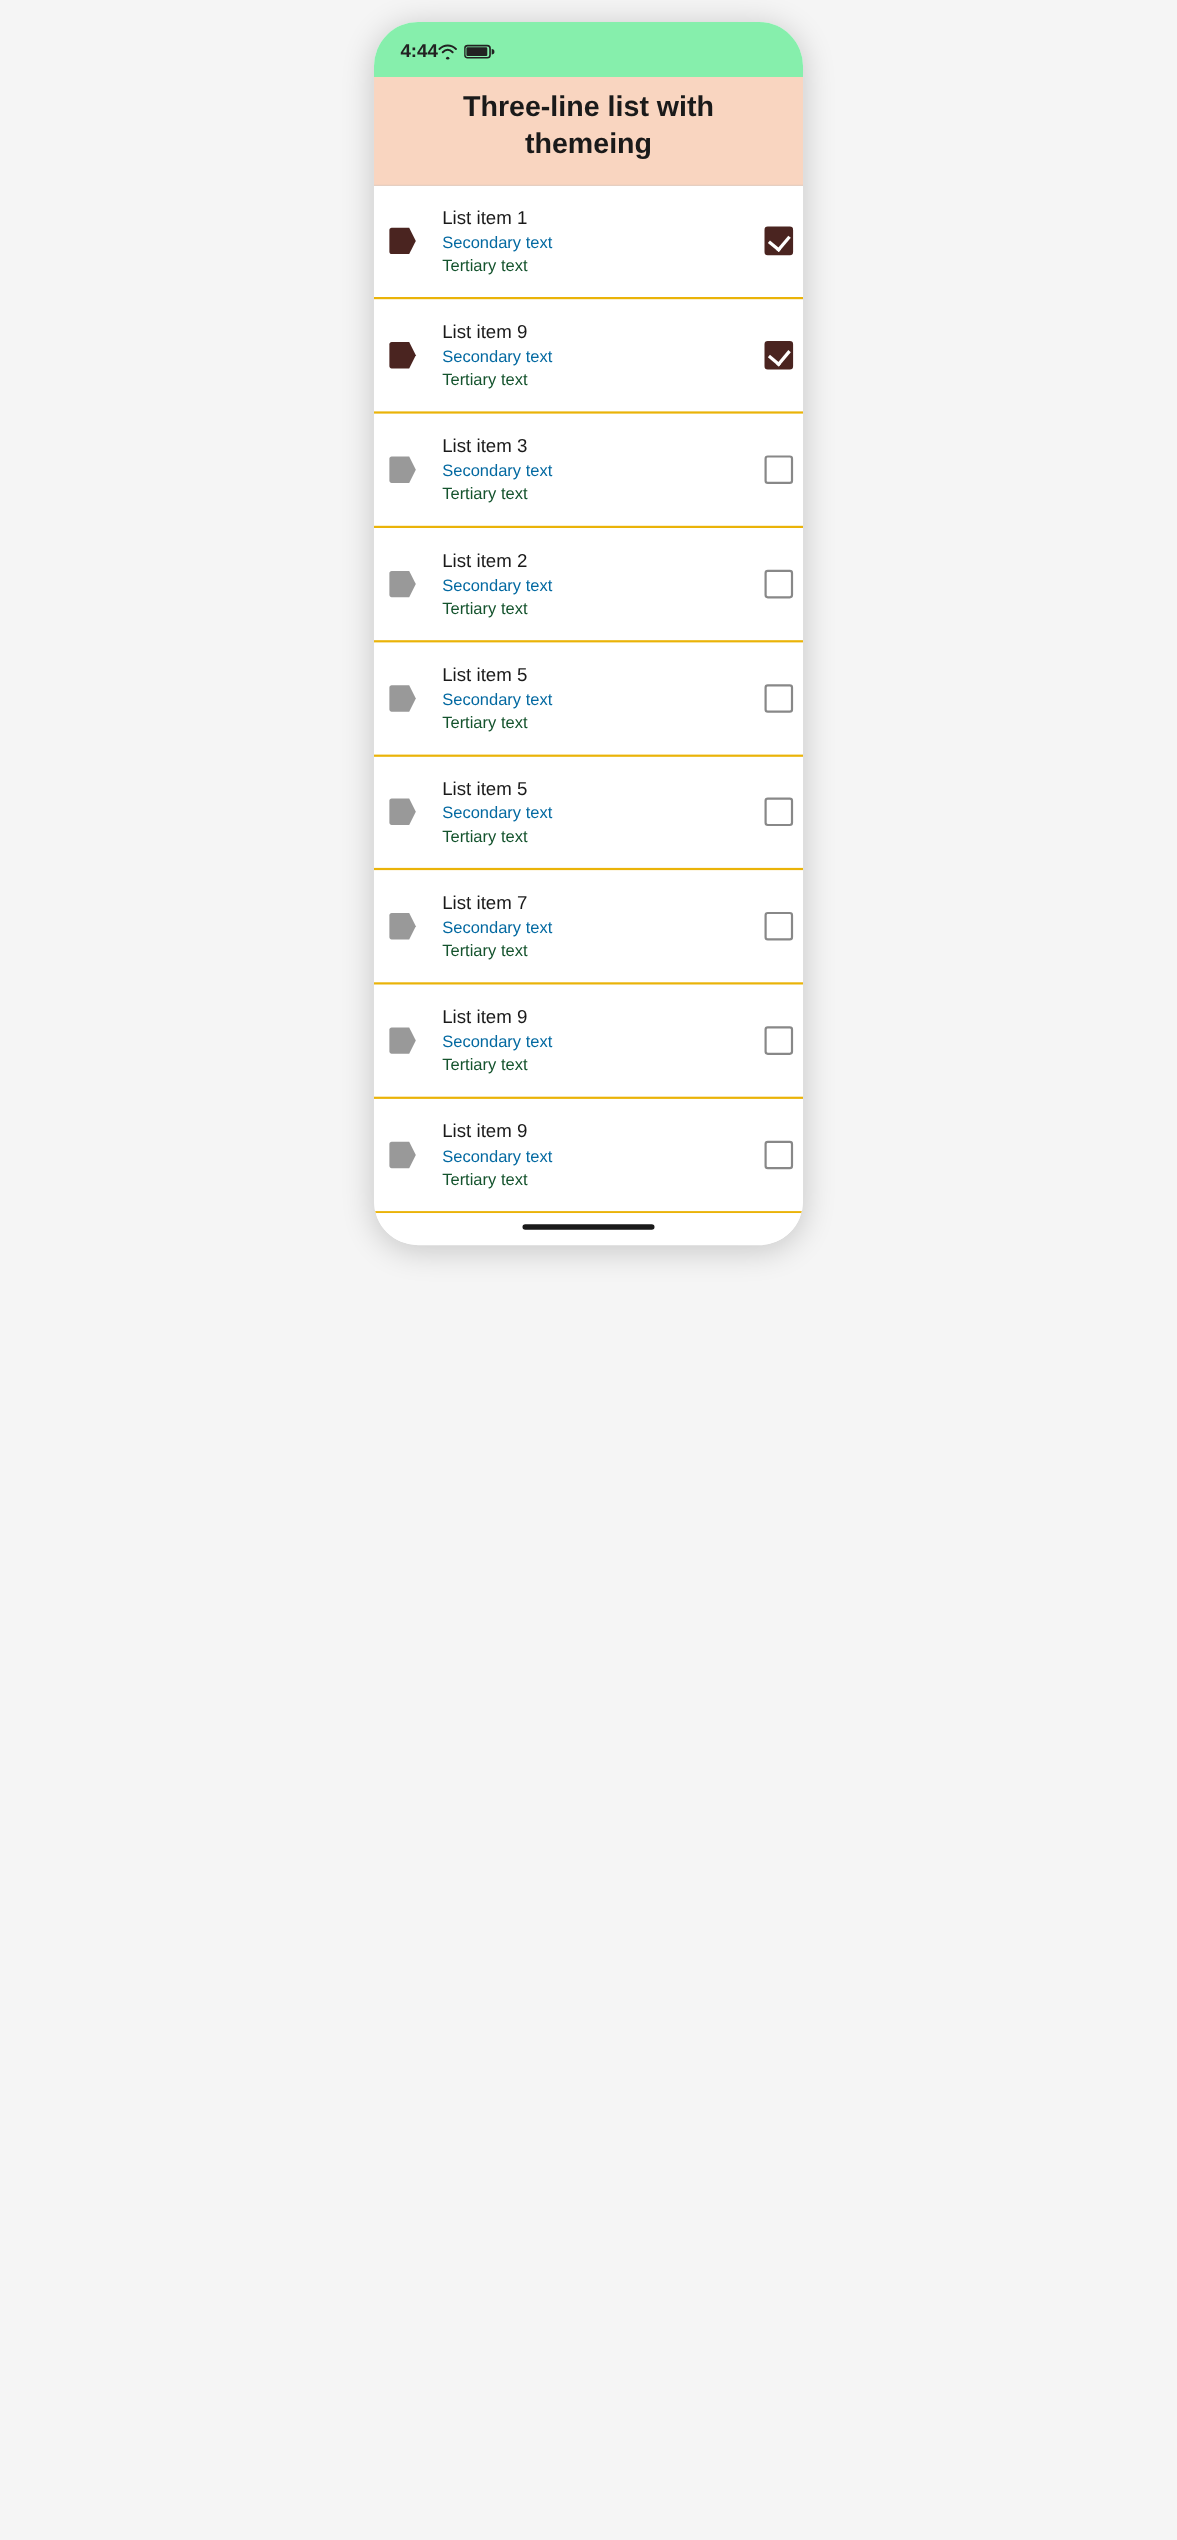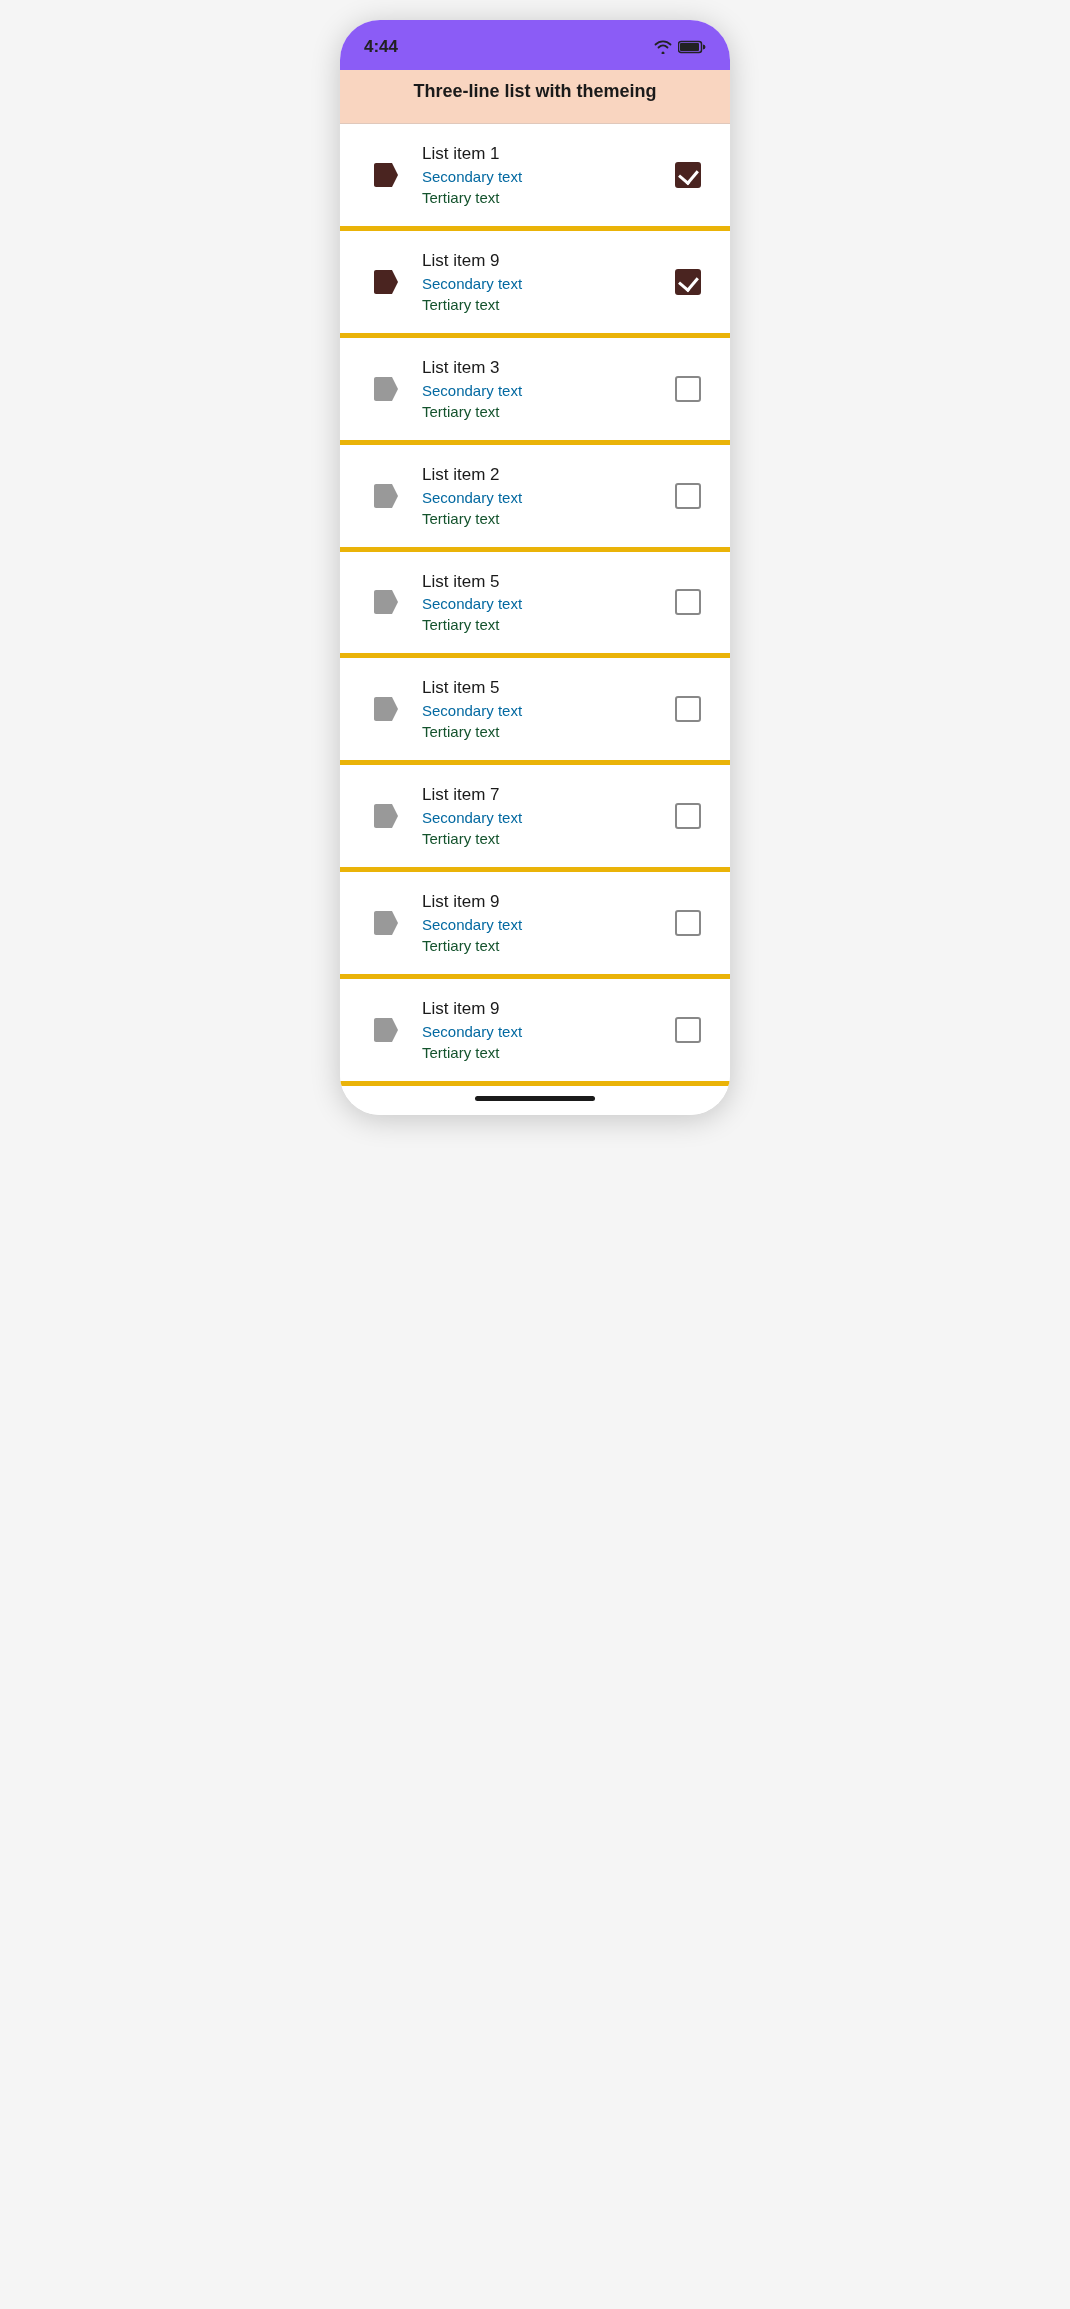--- a/index.html
+++ b/index.html
@@ -22,23 +22,22 @@
       min-height: 844px;
       background: #ffffff;
       border-radius: 40px;
       overflow: hidden;
       box-shadow: 0 4px 30px rgba(0,0,0,0.2);
       position: relative;
       margin: 20px auto;
     }
 
     .status-bar {
-      background: #8b5cf6;
-      display: flex;
-      justify-content: space-between;
+      background: #86efac;
+      display: flex;
       align-items: center;
       padding: 12px 24px 8px 24px;
       height: 50px;
     }
 
     .status-time {
       font-size: 17px;
       font-weight: 600;
       color: #222;
       font-family: -apple-system, BlinkMacSystemFont, 'Helvetica Neue', sans-serif;
@@ -58,38 +57,38 @@
       display: inline-block;
     }
 
     .app-header {
       background: #f9d5c0;
       padding: 10px 20px 20px 20px;
       border-bottom: 1px solid #e0c8bb;
     }
 
     .app-title {
-      font-size: 18px;
+      font-size: 26px;
       font-weight: 600;
       color: #1a1a1a;
       font-family: -apple-system, BlinkMacSystemFont, 'Helvetica Neue', sans-serif;
       text-align: center;
       line-height: 1.3;
     }
 
     .list-container {
       background: #ffffff;
       overflow-y: auto;
     }
 
     .list-item {
       display: flex;
       align-items: center;
-      padding: 18px 28px;
-      border-bottom: 5px solid #eab308;
+      padding: 18px 8px;
+      border-bottom: 2px solid #eab308;
       min-height: 88px;
     }
 
     .list-item-icon {
       width: 36px;
       height: 36px;
       flex-shrink: 0;
       margin-right: 18px;
       display: flex;
       align-items: center;

